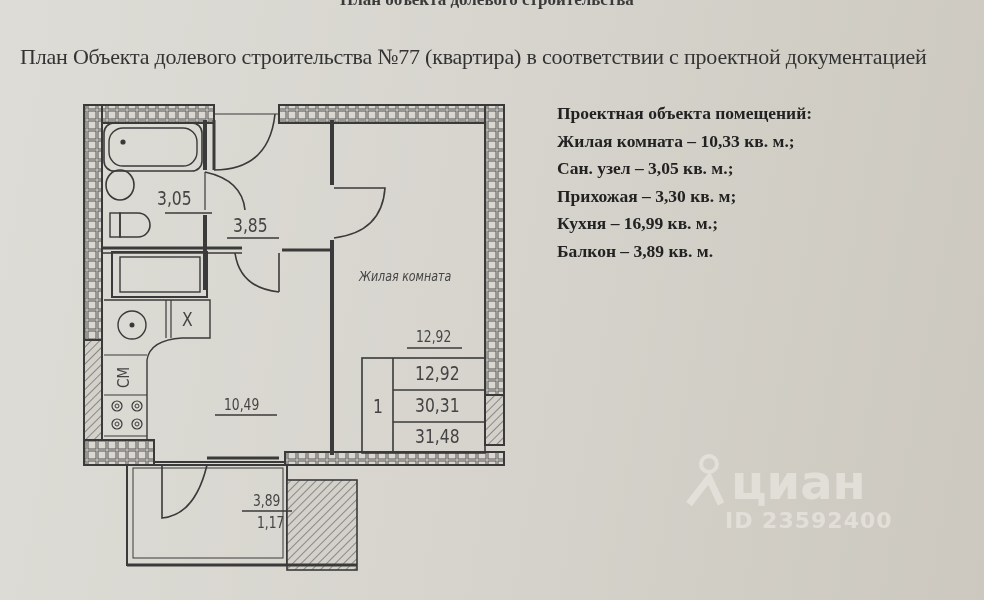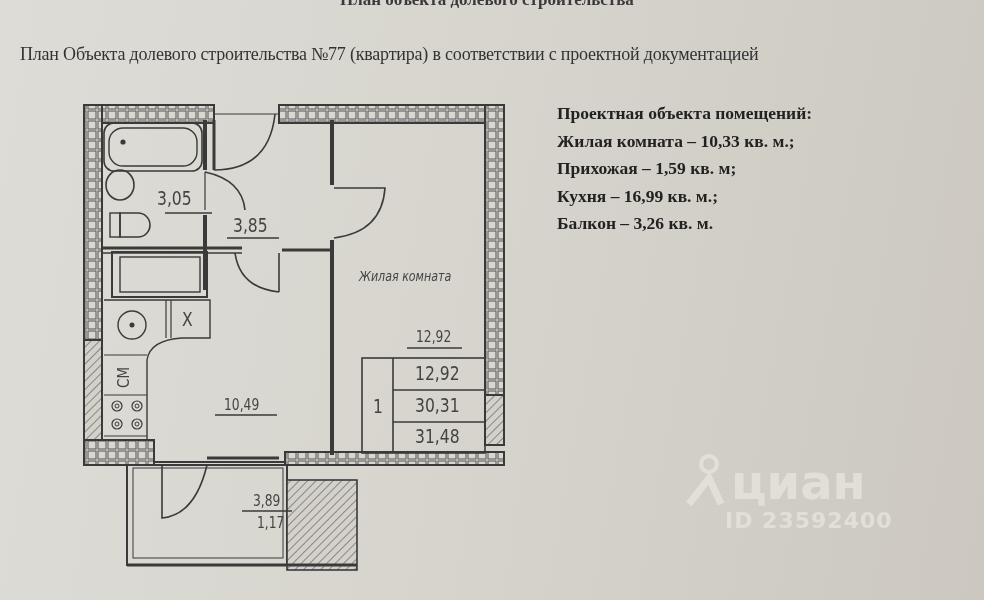--- a/index.html
+++ b/index.html
@@ -7,21 +7,21 @@
     width:984px; height:600px; overflow:hidden; position:relative;
     background: linear-gradient(100deg, #dddcd6 0%, #d7d5ce 45%, #ccc8bf 100%);
     font-family: "Liberation Serif", serif;
     color:#2a2a2a;
   }
   .header-top {
     position:absolute; left:340px; top:-10px; font-size:17px; font-weight:bold;
     color:#3a3a3a; white-space:nowrap;
   }
   .subtitle {
-    position:absolute; left:20px; top:44px; font-size:18px; color:#333;
+    position:absolute; left:20px; top:44px; font-size:22px; color:#333;
     white-space:nowrap; letter-spacing:-0.2px;
   }
   .spec {
     position:absolute; left:557px; top:100px; font-weight:bold; font-size:17.5px;
     line-height:27.5px; color:#222;
   }
   .spec div { white-space:nowrap; }
   .plan { position:absolute; left:7px; top:0; width:984px; height:600px; }
   .plan svg { position:absolute; left:0; top:0; }
   .lbl {
@@ -41,23 +41,24 @@
 </style>
 </head>
 <body>
 
 <div class="header-top">План объекта долевого строительства</div>
 <div class="subtitle">План Объекта долевого строительства №77 (квартира) в соответствии с проектной документацией</div>
 
 <div class="spec">
   <div>Проектная объекта помещений:</div>
   <div>Жилая комната – 10,33 кв. м.;</div>
-  <div>Прихожая – 1,59 кв. м;</div>
+  <div>Сан. узел – 3,05 кв. м.;</div>
+  <div>Прихожая – 3,30 кв. м;</div>
   <div>Кухня – 16,99 кв. м.;</div>
-  <div>Балкон – 3,26 кв. м.</div>
+  <div>Балкон – 3,89 кв. м.</div>
 </div>
 
 <div class="plan">
   <svg width="984" height="600" viewBox="0 0 984 600">
     <defs>
       <pattern id="brick" width="10" height="10" patternUnits="userSpaceOnUse">
         <rect width="10" height="10" fill="#d9d7d0"></rect>
         <rect x="1" y="1" width="8" height="8" fill="none" stroke="#555" stroke-width="1"></rect>
       </pattern>
       <pattern id="hatch" width="6" height="6" patternUnits="userSpaceOnUse" patternTransform="rotate(45)">

